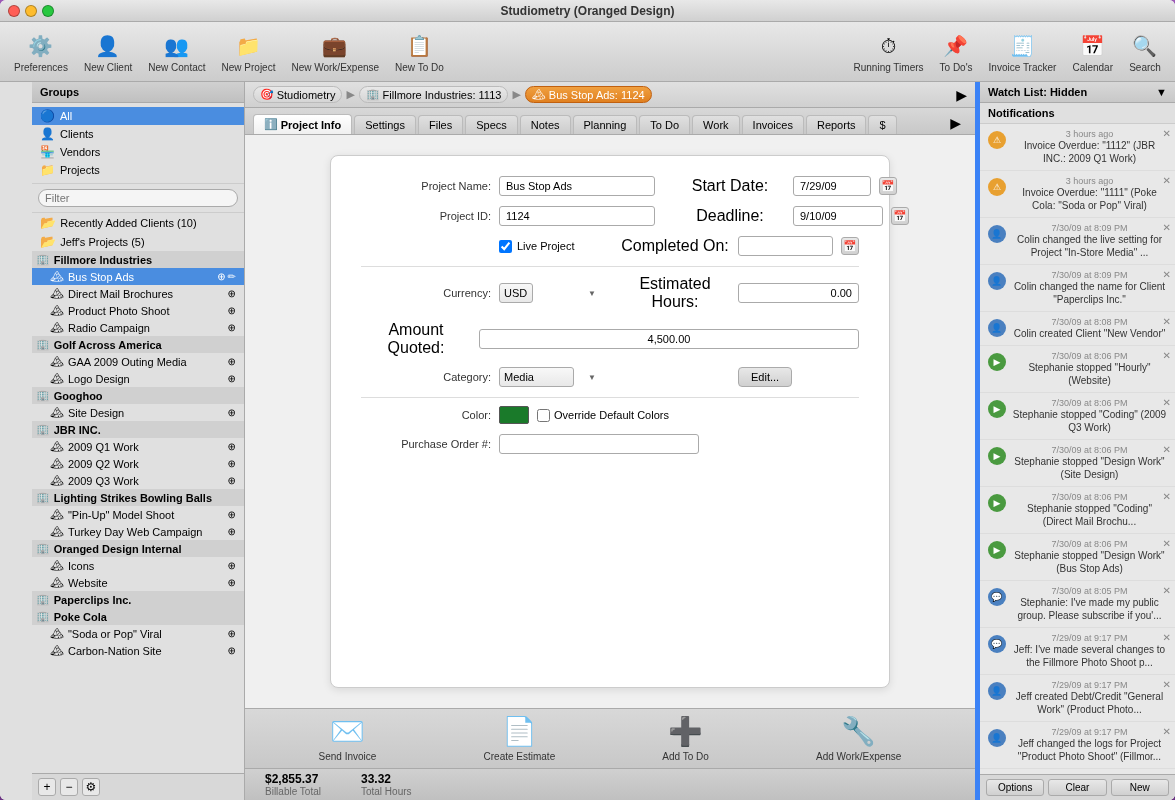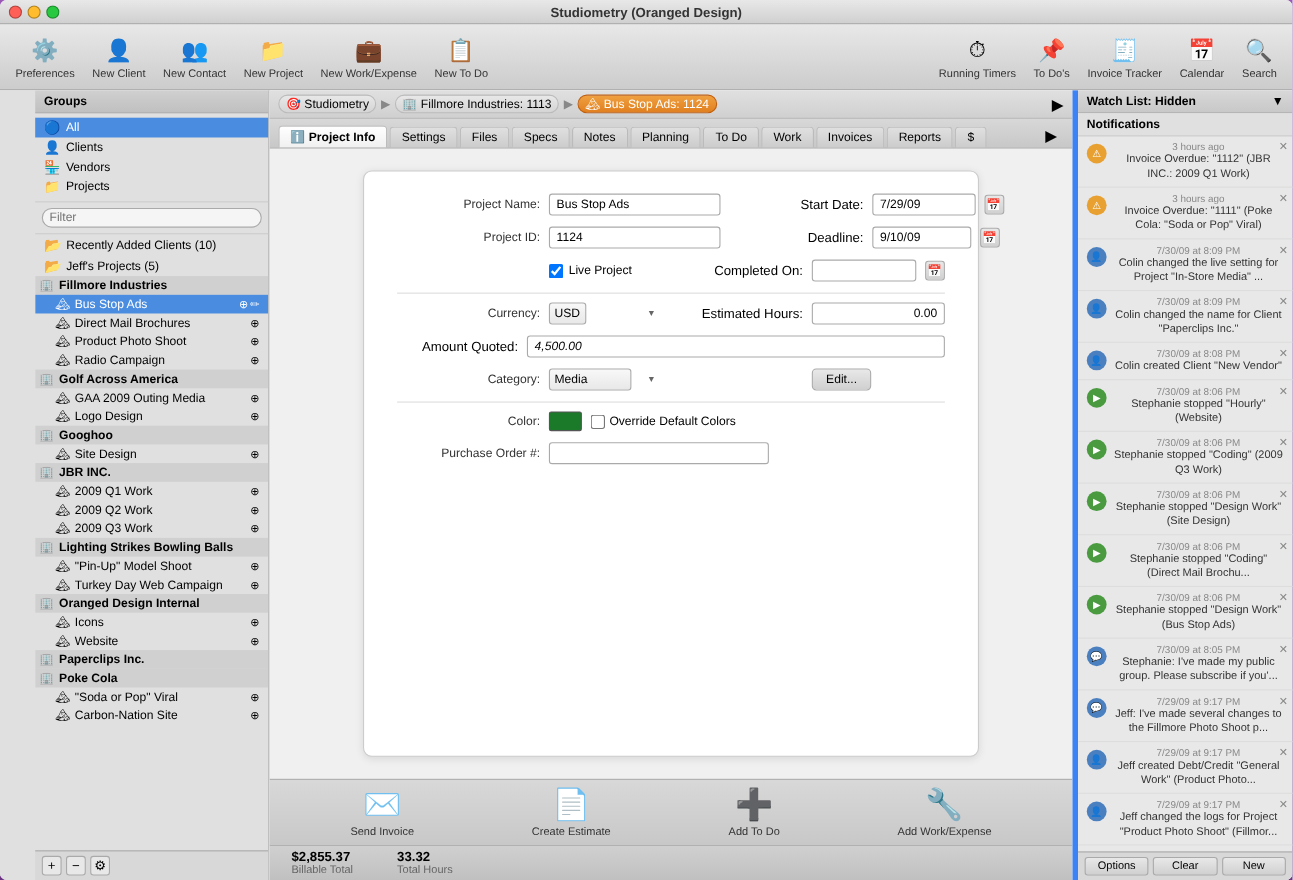--- a/index.html
+++ b/index.html
@@ -193,21 +193,21 @@
       width: 130px; text-align: right; font-size: 11px; color: #333; flex-shrink: 0;
     }
     .form-input {
       flex: 1; padding: 3px 6px; border: 1px solid #aaa;
       border-radius: 3px; font-size: 11px; background: white;
     }
     .form-row-split {
       display: flex; gap: 20px; margin-bottom: 10px;
     }
     .form-half { display: flex; align-items: center; gap: 8px; flex: 1; }
-    .form-half-label { width: 110px; text-align: right; font-size: 12px; flex-shrink: 0; }
+    .form-half-label { width: 110px; text-align: center; font-size: 16px; flex-shrink: 0; }
     .form-date-input {
       flex: 1; padding: 3px 6px; border: 1px solid #aaa; border-radius: 3px; font-size: 11px;
     }
     .date-btn {
       width: 18px; height: 18px; background: linear-gradient(180deg, #e8e8e8, #d0d0d0);
       border: 1px solid #aaa; border-radius: 3px; cursor: pointer;
       display: flex; align-items: center; justify-content: center; font-size: 11px; color: #c00;
     }
     .form-select {
       flex: 1; padding: 3px 4px; border: 1px solid #aaa; border-radius: 3px; font-size: 11px;
@@ -629,21 +629,21 @@
       <div class="project-form-container">
         <div class="project-form">
 
           <div class="form-row-split">
             <div class="form-half">
               <label class="form-label">Project Name:</label>
               <input type="text" class="form-input" value="Bus Stop Ads" style="">
             </div>
             <div class="form-half">
               <label class="form-half-label">Start Date:</label>
-              <input type="text" class="form-date-input" style="width: 94px;" value="7/29/09">
+              <input type="text" class="form-date-input" style="width: 78px;" value="7/29/09">
               <div class="date-btn">📅</div>
             </div>
           </div>
 
           <div class="form-row-split">
             <div class="form-half">
               <label class="form-label">Project ID:</label>
               <input type="text" class="form-input" value="1124" style="">
             </div>
             <div class="form-half">
@@ -683,21 +683,21 @@
             </div>
             <div class="form-half">
               <label class="form-half-label">Estimated Hours:</label>
               <input type="text" class="form-date-input" style="width: 90px; text-align: right;" value="0.00">
             </div>
           </div>
 
           <div class="form-row-split">
             <div class="form-half">
               <label class="form-half-label">Amount Quoted:</label>
-              <input type="text" class="form-date-input" style="width: 90px; text-align: left; font-style: italic;" value="4,500.00">
+              <input type="text" class="form-date-input" style="width: 90px; text-align: center;" value="4,500.00">
             </div>
           </div>
 
           <div class="form-row-split">
             <div class="form-half">
               <label class="form-label">Category:</label>
               <div class="select-wrapper">
                 <select class="form-select">
                   <option>Media</option>
                   <option>Design</option>

